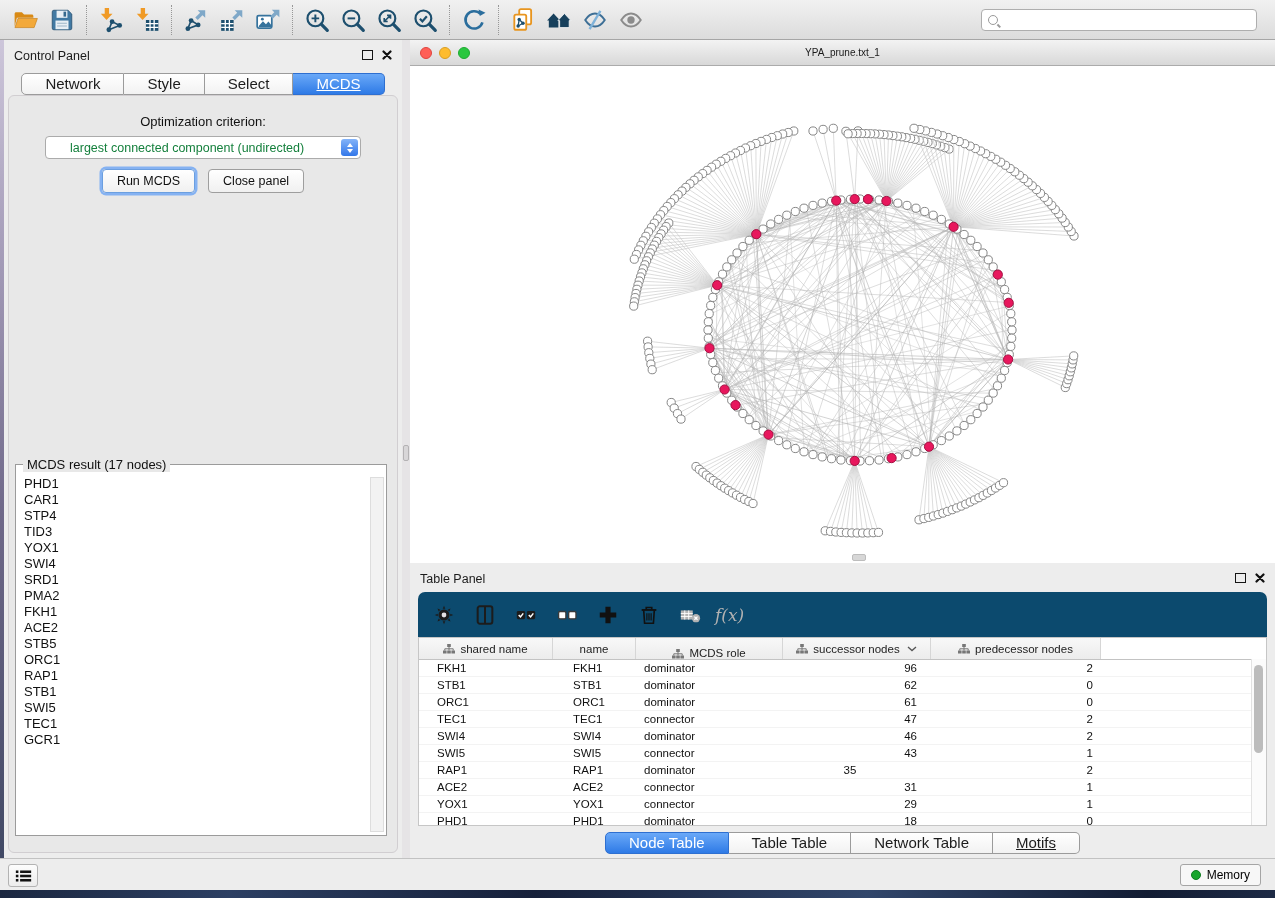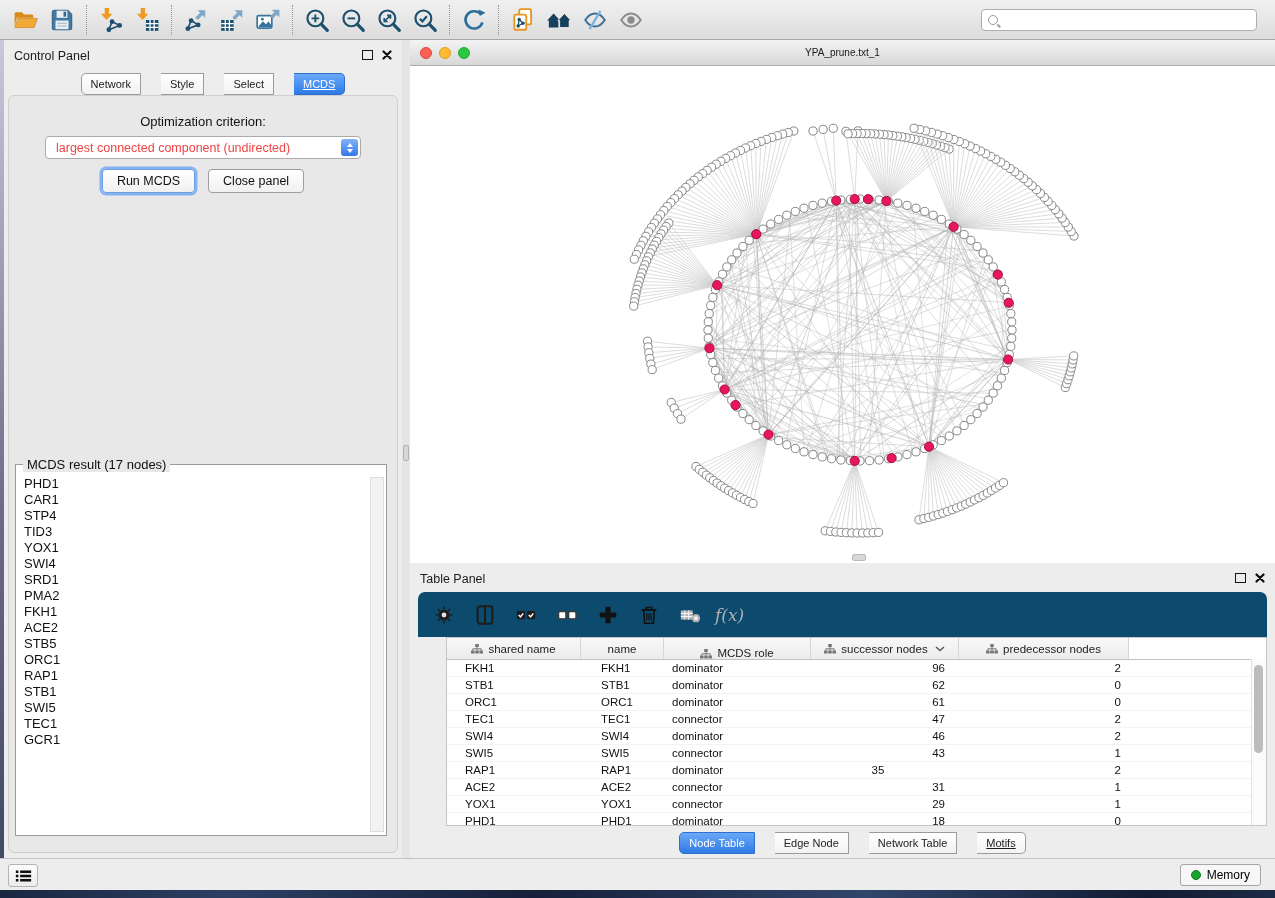--- a/index.html
+++ b/index.html
@@ -28,31 +28,31 @@
   
   #control-panel{position:absolute;left:4px;top:40px;width:398px;height:818px;background:#ededed;}
   .panel-title{position:absolute;left:10px;top:9px;font-size:12.5px;color:#1b1b1b;}
   .winicons{position:absolute;right:10px;top:10px;display:flex;align-items:center;gap:9px;}
   .float-sq{display:inline-block;width:9px;height:8px;border:1.5px solid #151515;background:transparent;}
   .wclose svg{width:10px;height:10px;display:block;}
 
   .seg-tabs{display:flex;}
   #cp-tabs{position:absolute;left:0;top:33px;width:100%;justify-content:center;}
   .seg{border:1px solid #9b9b9b;border-left:none;background:linear-gradient(#ffffff,#f2f2f2);
-    padding:3px 9px;font-size:11px;color:#1c1c1c;cursor:default;line-height:14px;margin-left:20px;}
+    padding:3px 23px;font-size:15px;color:#1c1c1c;cursor:default;line-height:14px;}
   .seg:first-child{border-left:1px solid #9b9b9b;border-radius:5px 0 0 5px;}
   .seg:last-child{border-radius:0 5px 5px 0;text-decoration:underline;}
   .seg.active{background:linear-gradient(#6aa9f8,#2e7ae6);border-color:#2e6fd0;color:#fff;}
 
   #cp-content{position:absolute;left:4px;right:4px;top:55px;bottom:5px;background:#e8e8e8;
     border:1px solid #d1ced1;border-radius:6px;}
   #opt-label{position:absolute;left:0;top:18px;width:100%;text-align:center;font-size:13px;color:#111;}
   #opt-select{position:absolute;left:36px;top:40px;width:316px;height:23px;background:#fff;
     border:1px solid #ababab;border-radius:4px;box-sizing:border-box;display:flex;align-items:center;}
-  #opt-select .val{font-size:12.5px;color:#ef4444;padding-left:10px;flex:1;white-space:nowrap;overflow:hidden;}
+  #opt-select .val{font-size:12.5px;color:#15803d;padding-left:24px;flex:1;white-space:nowrap;overflow:hidden;}
   .stepper{position:absolute;right:2px;top:2px;bottom:2px;width:17px;border-radius:3px;
     background:linear-gradient(#84b4f9,#3277e9);display:flex;flex-direction:column;align-items:center;justify-content:center;gap:2px;}
   .tri-up{width:0;height:0;border-left:3.5px solid transparent;border-right:3.5px solid transparent;border-bottom:4px solid #fff;}
   .tri-dn{width:0;height:0;border-left:3.5px solid transparent;border-right:3.5px solid transparent;border-top:4px solid #fff;}
   #cp-buttons{position:absolute;left:0;top:73px;width:100%;display:flex;justify-content:center;gap:13px;}
   .btn{background:linear-gradient(#ffffff,#f0f0f0);border:1px solid #9e9e9e;border-radius:4px;
     font-size:12.5px;color:#111;padding:4px 14px;line-height:14px;}
   .btn.focused{box-shadow:0 0 0 2.5px rgba(100,160,245,.75);border-color:#6b9fe0;}
 
   #result-box{position:absolute;left:6px;top:368px;width:372px;height:372px;background:#fff;
@@ -79,21 +79,21 @@
   #net-canvas{position:absolute;left:0;top:26px;right:0;bottom:0;background:#fff;}
   #h-thumb{position:absolute;left:442px;bottom:2px;width:14px;height:7px;background:#d7d7d7;border:1px solid #bdbdbd;border-radius:2px;box-sizing:border-box;}
 
   
   #table-panel{position:absolute;left:410px;top:563px;width:865px;height:295px;background:#ededed;}
   #tp-toolbar{position:absolute;left:8px;right:8px;top:29px;height:45px;background:#0c4a6e;
     border-radius:7px 7px 0 0;display:flex;align-items:center;padding-left:14px;gap:17px;box-sizing:border-box;}
   .tp-ic{display:inline-flex;align-items:center;justify-content:center;width:24px;height:24px;}
   .tp-ic svg{width:22px;height:22px;}
   #fx-label{font-family:"DejaVu Serif","Liberation Serif",serif;font-style:italic;font-size:17px;color:#b2b2b2;margin-left:-4px;}
-  #tp-table{position:absolute;left:8px;right:8px;top:74px;height:189px;background:#fff;border:1px solid #c6c6c6;box-sizing:border-box;overflow:hidden;margin-left:28px;}
+  #tp-table{position:absolute;left:8px;right:8px;top:74px;height:189px;background:#fff;border:1px solid #c6c6c6;box-sizing:border-box;overflow:hidden;}
   #thead{display:flex;height:21px;border-bottom:1px solid #c3c3c3;}
   .th{background:linear-gradient(#f8f8f8,#ececec);border-right:1px solid #d6d6d6;display:flex;
     align-items:center;justify-content:center;gap:5px;font-size:11.5px;color:#222;box-sizing:border-box;}
   .th svg.hier{width:12px;height:10px;flex:none;}
   .th svg.sort{width:10px;height:6px;flex:none;margin-left:2px;}
   .tr{display:flex;height:16px;line-height:16px;font-size:11.5px;color:#111;border-bottom:1px solid #f3f3f3;}
   .td{box-sizing:border-box;overflow:hidden;white-space:nowrap;}
   #tp-scroll{position:absolute;right:0;top:21px;bottom:0;width:14px;background:#fbfbfb;border-left:1px solid #e2e2e2;}
   #tp-scroll .thumb{position:absolute;left:2px;top:6px;width:9px;height:88px;background:#bcbcbc;border-radius:5px;}
   #tp-tabs{position:absolute;left:0;top:269px;width:100%;justify-content:center;}
@@ -1270,21 +1270,21 @@
             <div class="td" style="width: 148px; text-align: right; padding-right: 14px;">18</div>
             <div class="td" style="width: 170px; text-align: right; padding-right: 8px;">0</div>
           </div>
         </div>
     <div id="tp-scroll">
           <div class="thumb"></div>
         </div>
   </div>
   <div id="tp-tabs" class="seg-tabs">
         <span class="seg active">Node Table</span>
-        <span class="seg">Edge Node</span>
+        <span class="seg">Table Table</span>
         <span class="seg">Network Table</span>
         <span class="seg">Motifs</span>
       </div>
 </div>
 
 <div id="status-bar">
   <div id="panel-menu-btn">
     <svg viewBox="0 0 20 16">
           <g fill="#111">
             <rect x="1" y="1.5" width="3" height="3"></rect>

